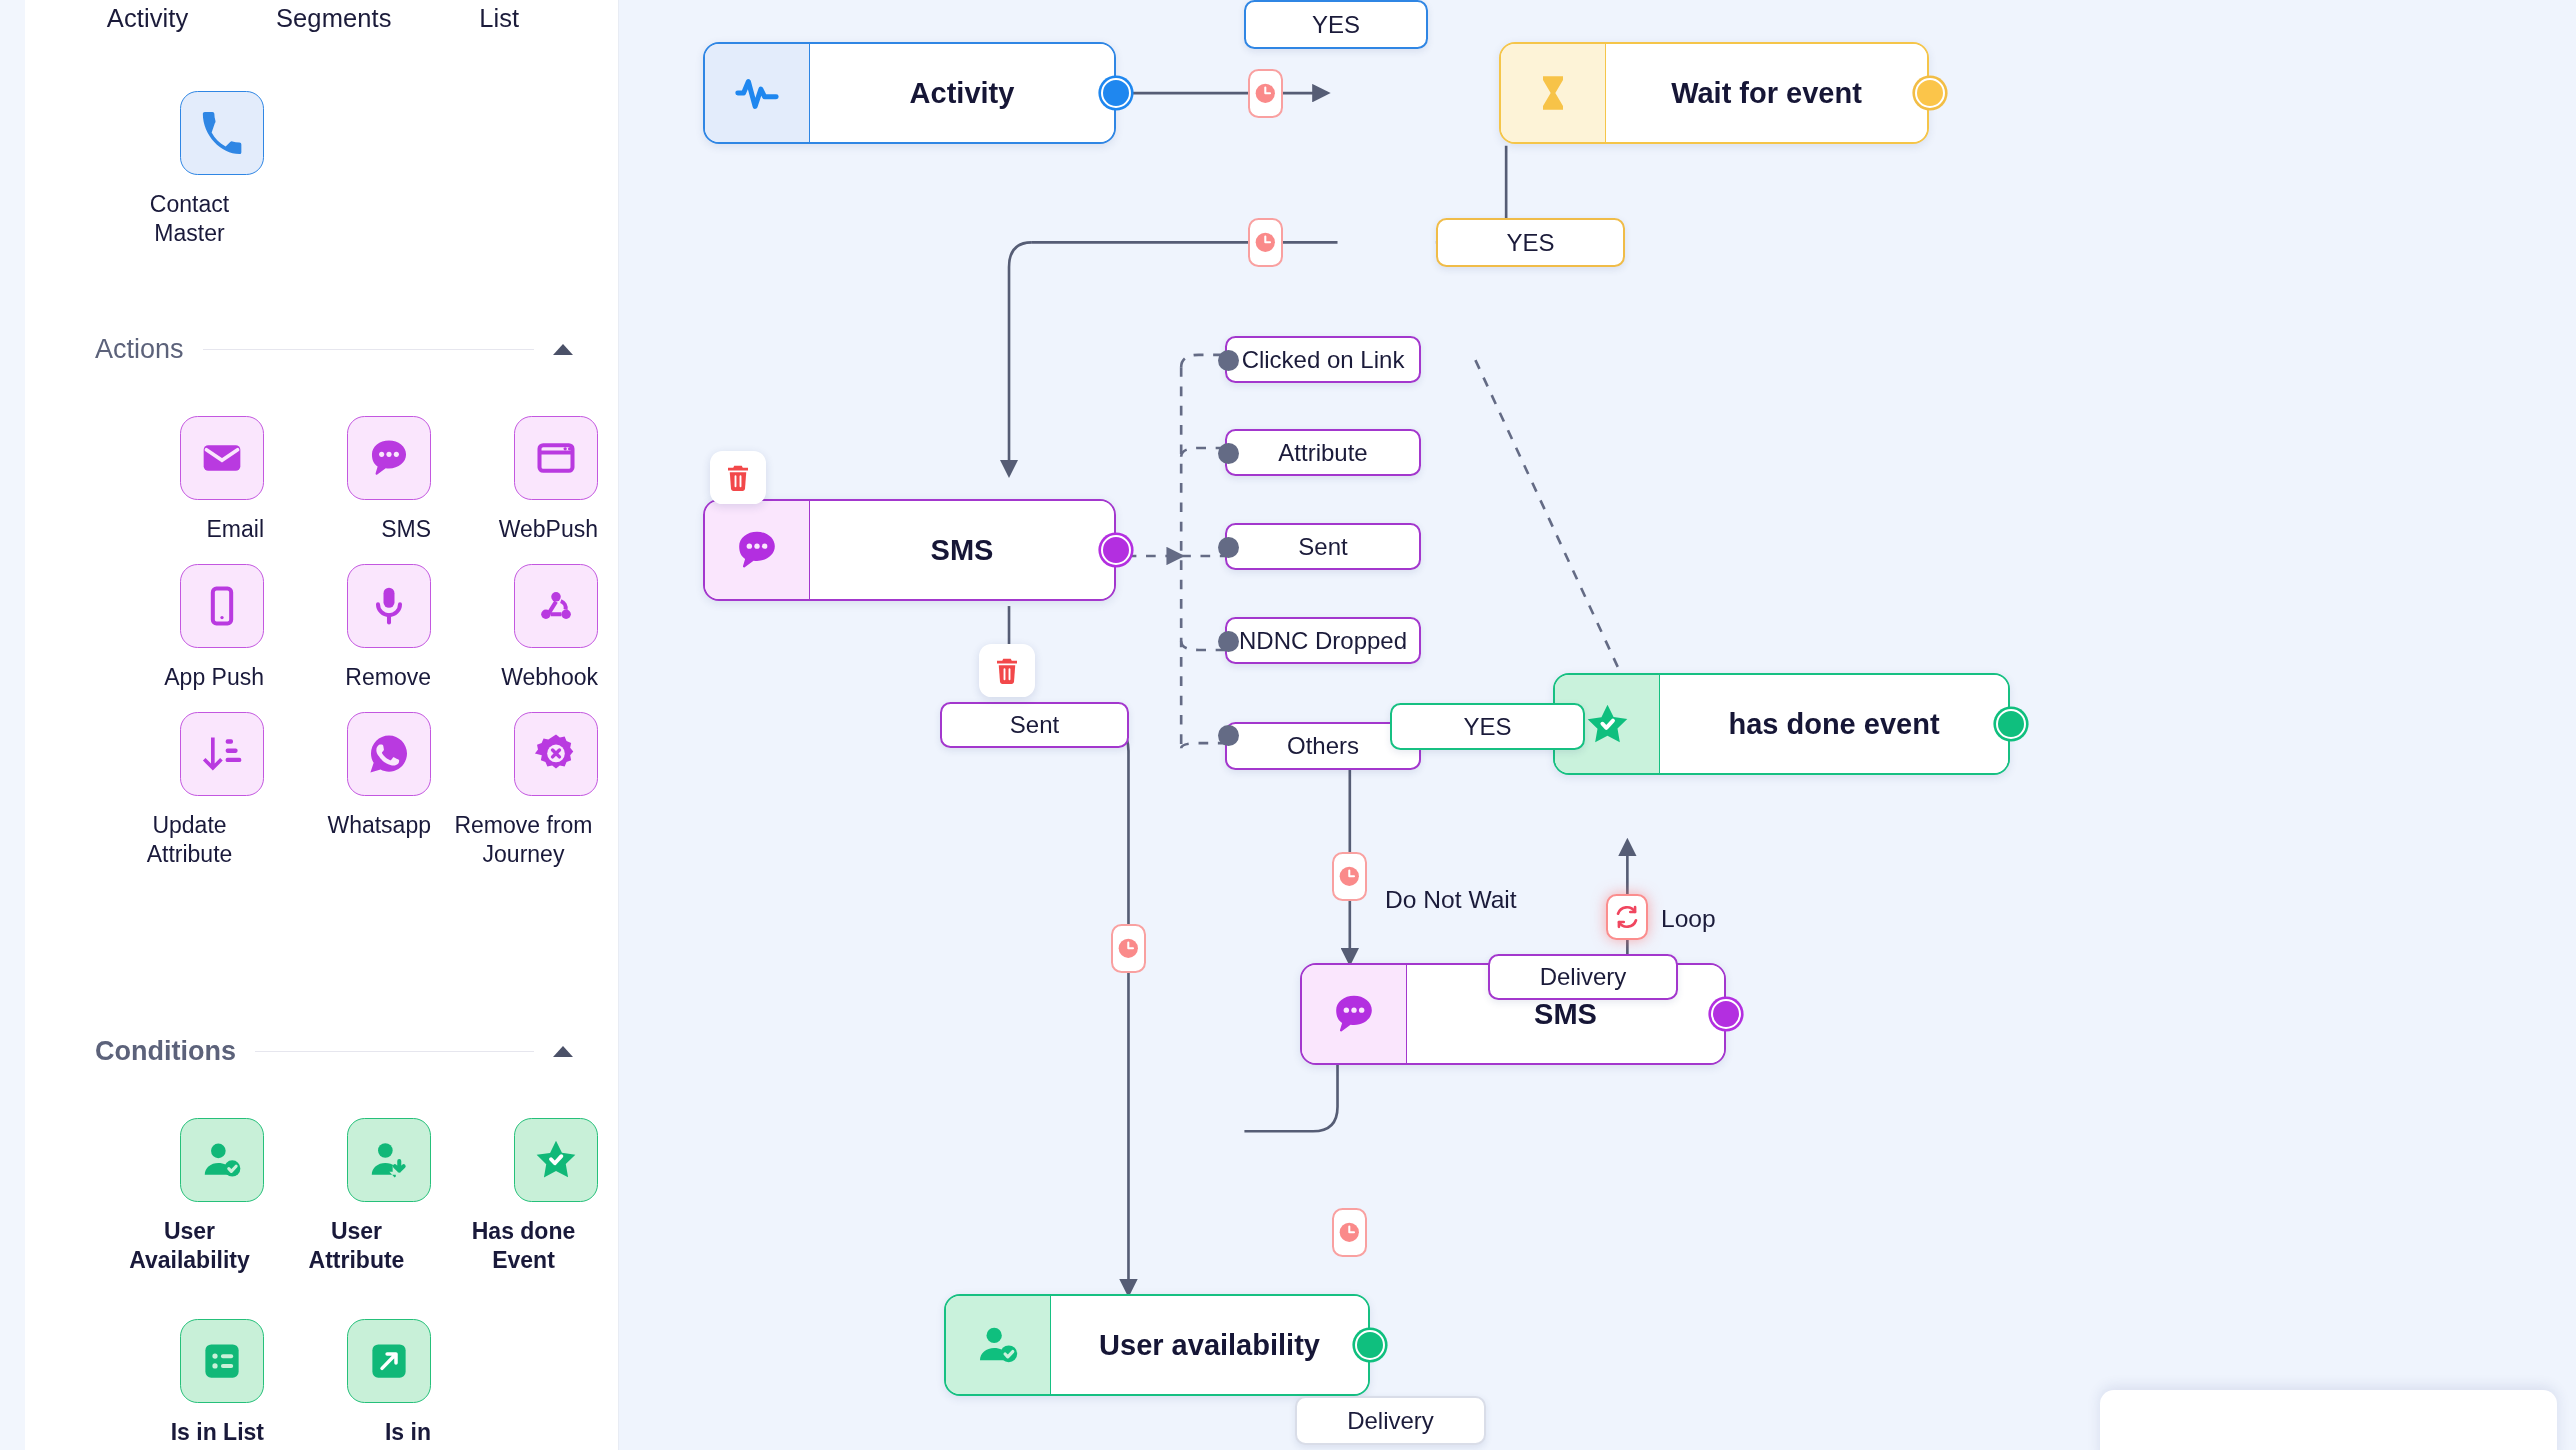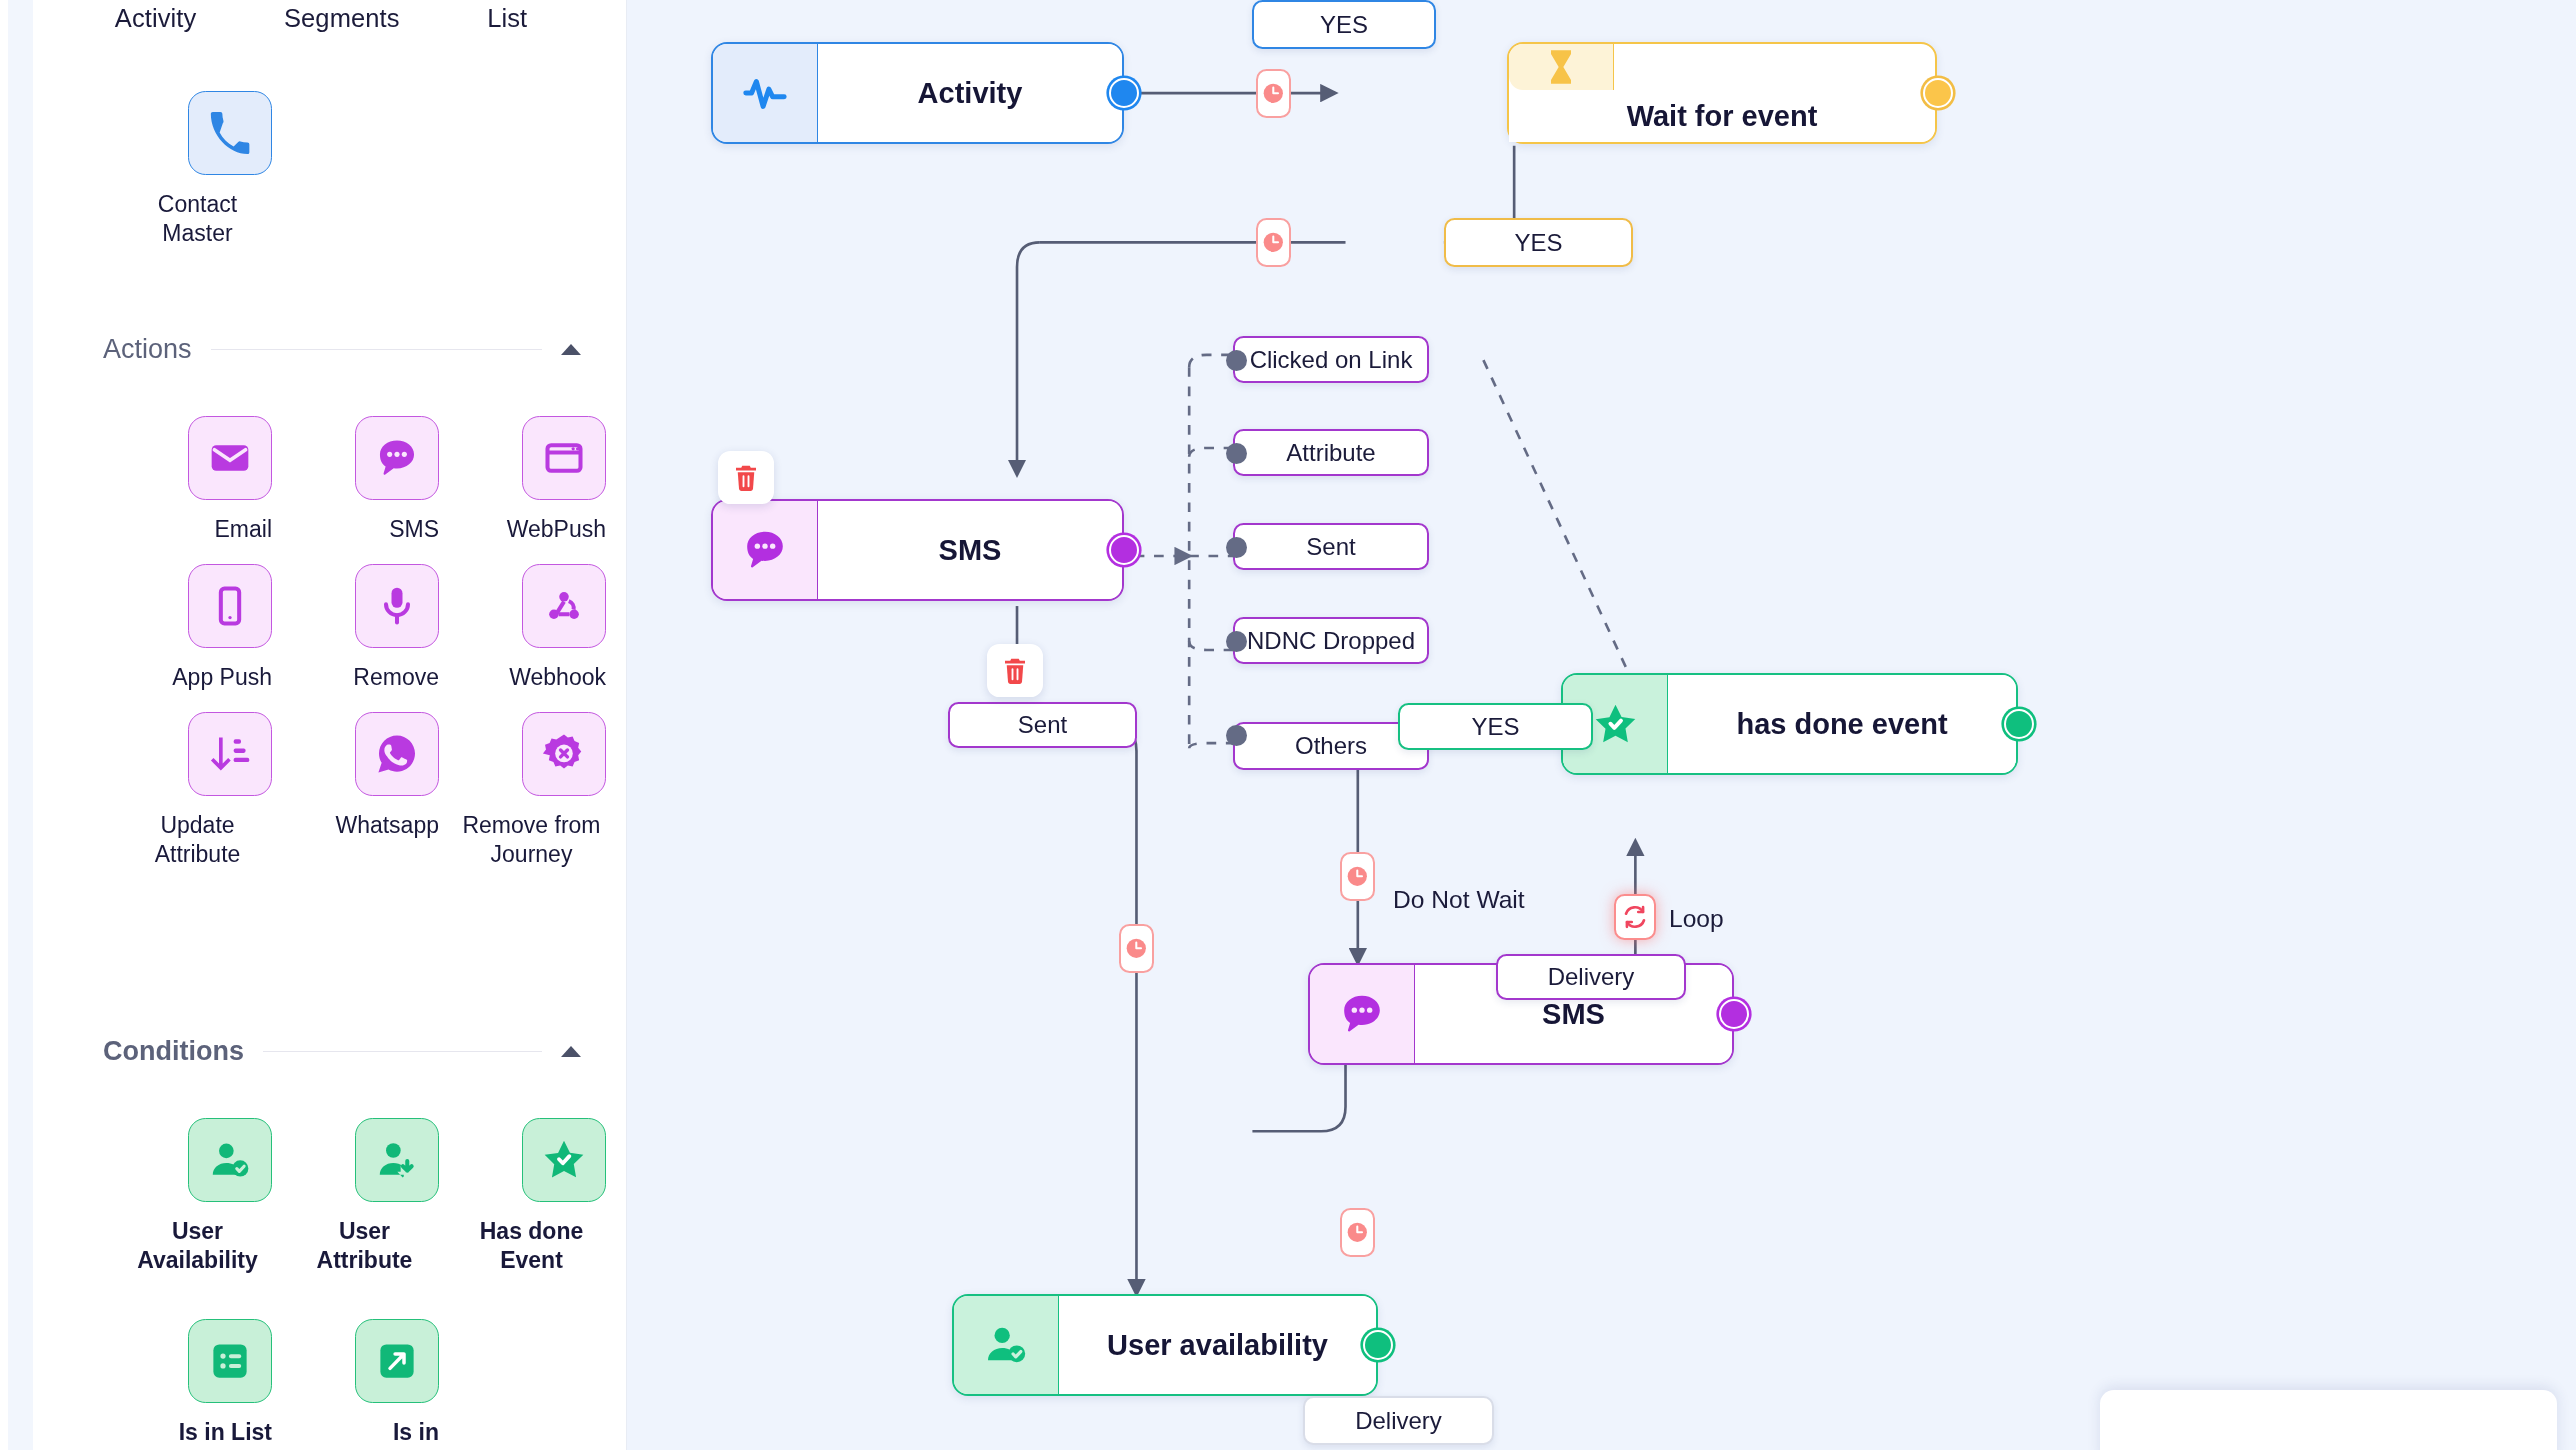--- a/index.html
+++ b/index.html
@@ -2,21 +2,21 @@
 <html style="font-size:14px"><head>
 <meta charset="utf-8">
 <style>
   * { box-sizing: border-box; margin: 0; padding: 0; }
   html, body {
     width: 2576px; height: 1451px;
     font-family: "Liberation Sans", sans-serif;
     background: #ffffff;
     overflow: hidden;
   }
-  #app { position: relative; width: 2576px; height: 1451px; display: flex; padding-left: 8px; }
+  #app { position: relative; width: 2576px; height: 1451px; display: flex; }
 
   
   .sidebar {
     position: relative;
     width: 619px; height: 1451px;
     background: #ffffff;
     border-right: 1.8px solid #e8ecf4;
     flex: 0 0 619px;
     overflow: hidden;
   }
@@ -408,21 +408,21 @@
     <div class="node blue" style="left:84px; top:42px; width:413px; height:102px;">
       <div class="nico">
         <svg width="46" height="46" viewBox="0 0 24 24" fill="none" stroke="#1f87ef" stroke-width="2.6" stroke-linecap="round" stroke-linejoin="round">
           <path d="M2 12h3l2.5-6 3.5 13 3-9 2 4h6"></path>
         </svg>
       </div>
       <div class="nbody">Activity</div>
     </div>
     <div class="port blue" style="left:482px; top:78px;"></div>
 
-    <div class="node yellow" style="left:880px; top:42px; width:430px; height:102px;flex-direction:column;">
+    <div class="node yellow" style="left:880px; top:42px; width:430px; height:102px;">
       <div class="nico">
         <svg width="40" height="46" viewBox="0 0 24 24" fill="#f7c348">
           <path d="M6 2h12v2.2L13.4 12 18 19.8V22H6v-2.2L10.6 12 6 4.2z"></path>
         </svg>
       </div>
       <div class="nbody">Wait for event</div>
     </div>
     <div class="port yellow" style="left:1296px; top:78px;"></div>
 
     <div class="node purple" style="left:84px; top:499px; width:413px; height:102px;">

